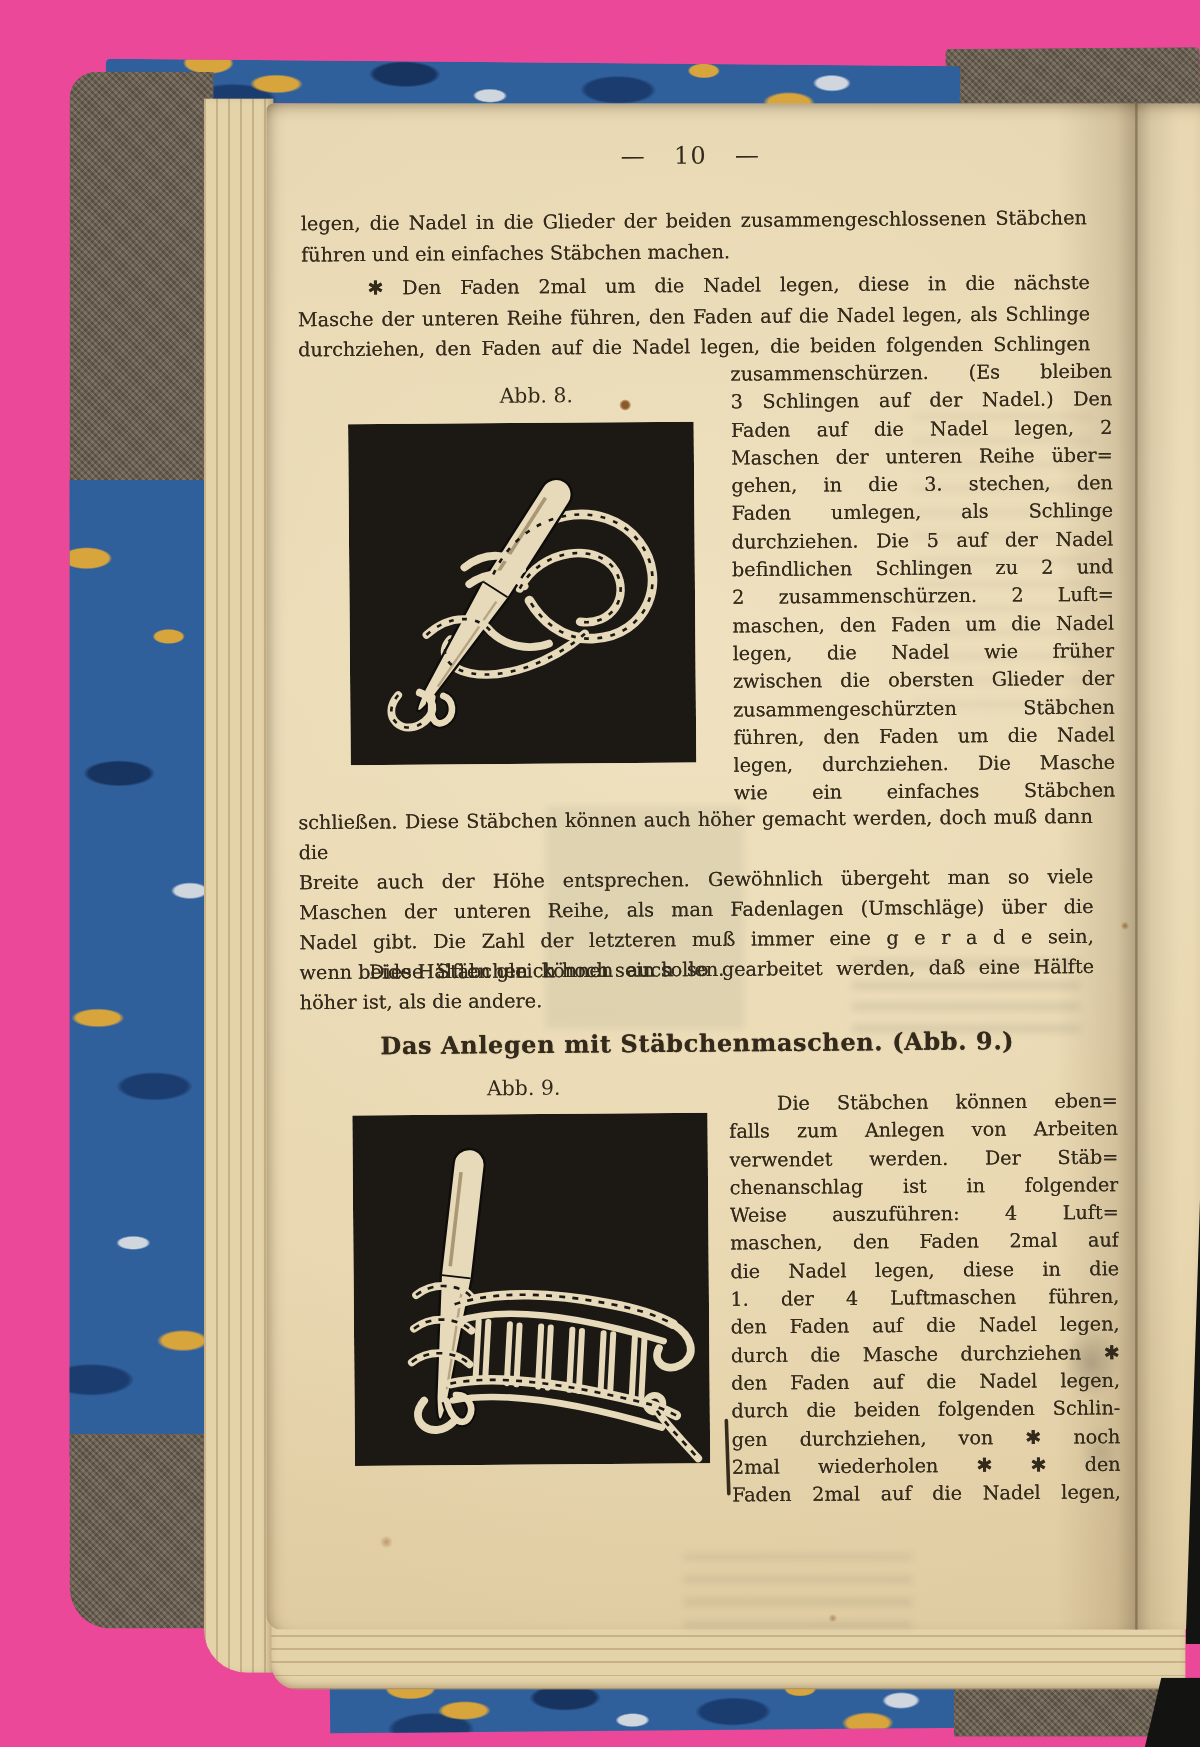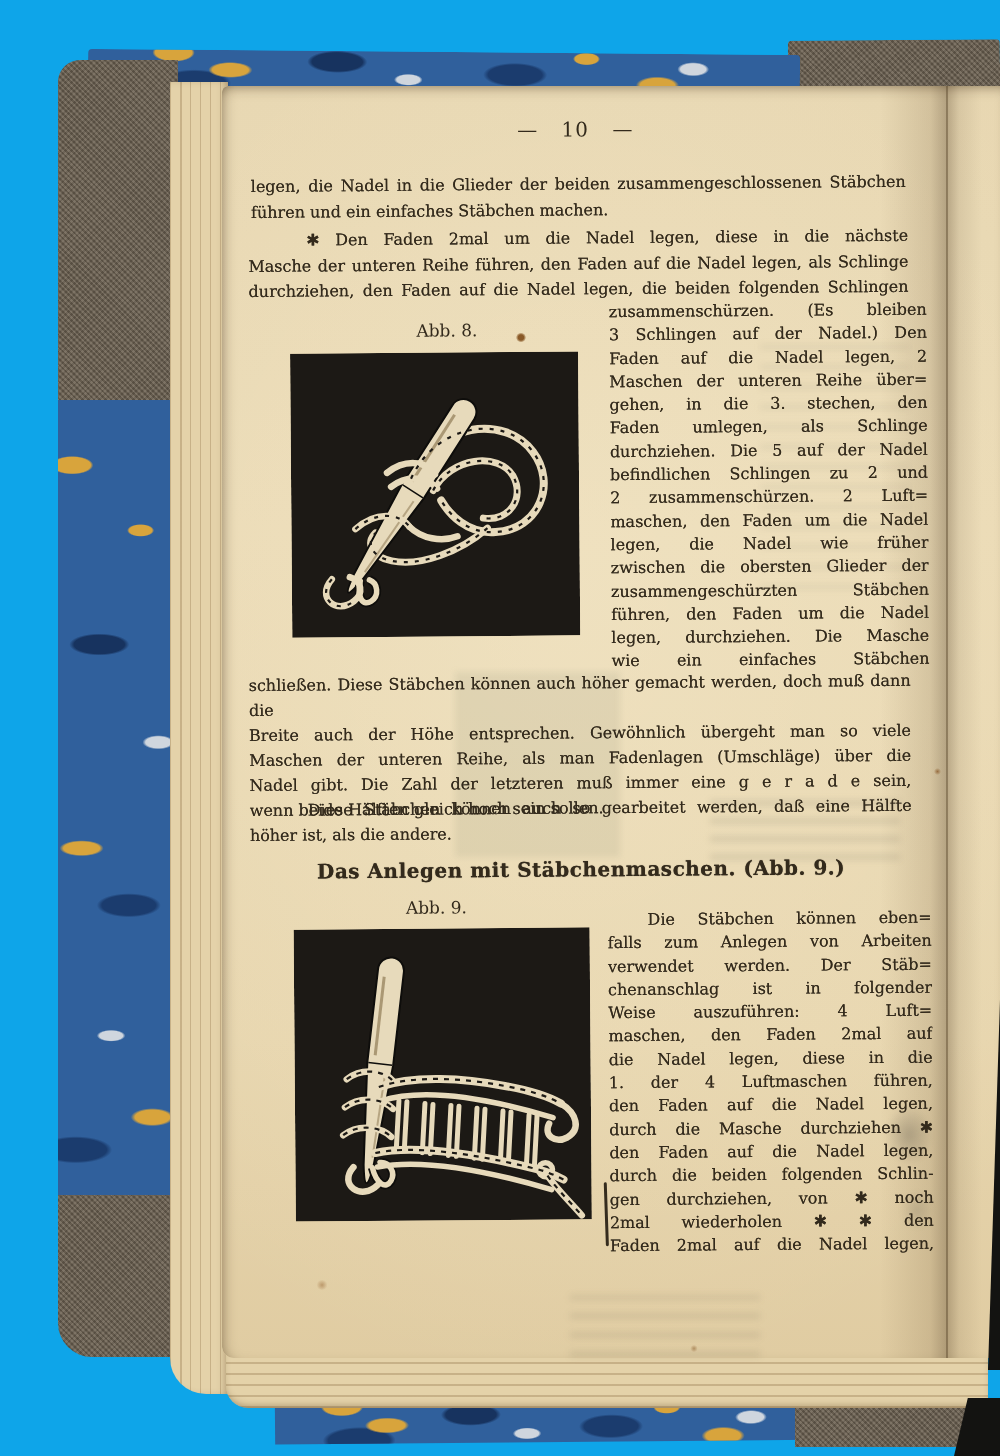--- a/index.html
+++ b/index.html
@@ -1,16 +1,16 @@
 <!DOCTYPE html>
 <html><head>
 <meta charset="utf-8">
 <style>
   html,body{margin:0;padding:0;background:#0e0e0c;}
-  #stage{position:relative;width:1000px;height:1456px;overflow:hidden;background:#0ea5e9;
+  #stage{position:relative;width:1000px;height:1456px;overflow:hidden;background:#ec4899;
          font-family:"DejaVu Serif","Liberation Serif",serif;}
   
   .cloth{background:#6e6353;
     background-image:
       repeating-linear-gradient(45deg, rgba(255,255,255,.07) 0 2px, rgba(0,0,0,.12) 2px 4px),
       repeating-linear-gradient(-45deg, rgba(0,0,0,.10) 0 2px, rgba(255,255,255,.04) 2px 4px);}
   .marble{background:#30609c;
     background-image:
       radial-gradient(ellipse 46px 20px at 12% 8%, #d8a43c 0 40%, transparent 46%),
       radial-gradient(ellipse 30px 14px at 70% 16%, #d8a43c 0 38%, transparent 45%),

